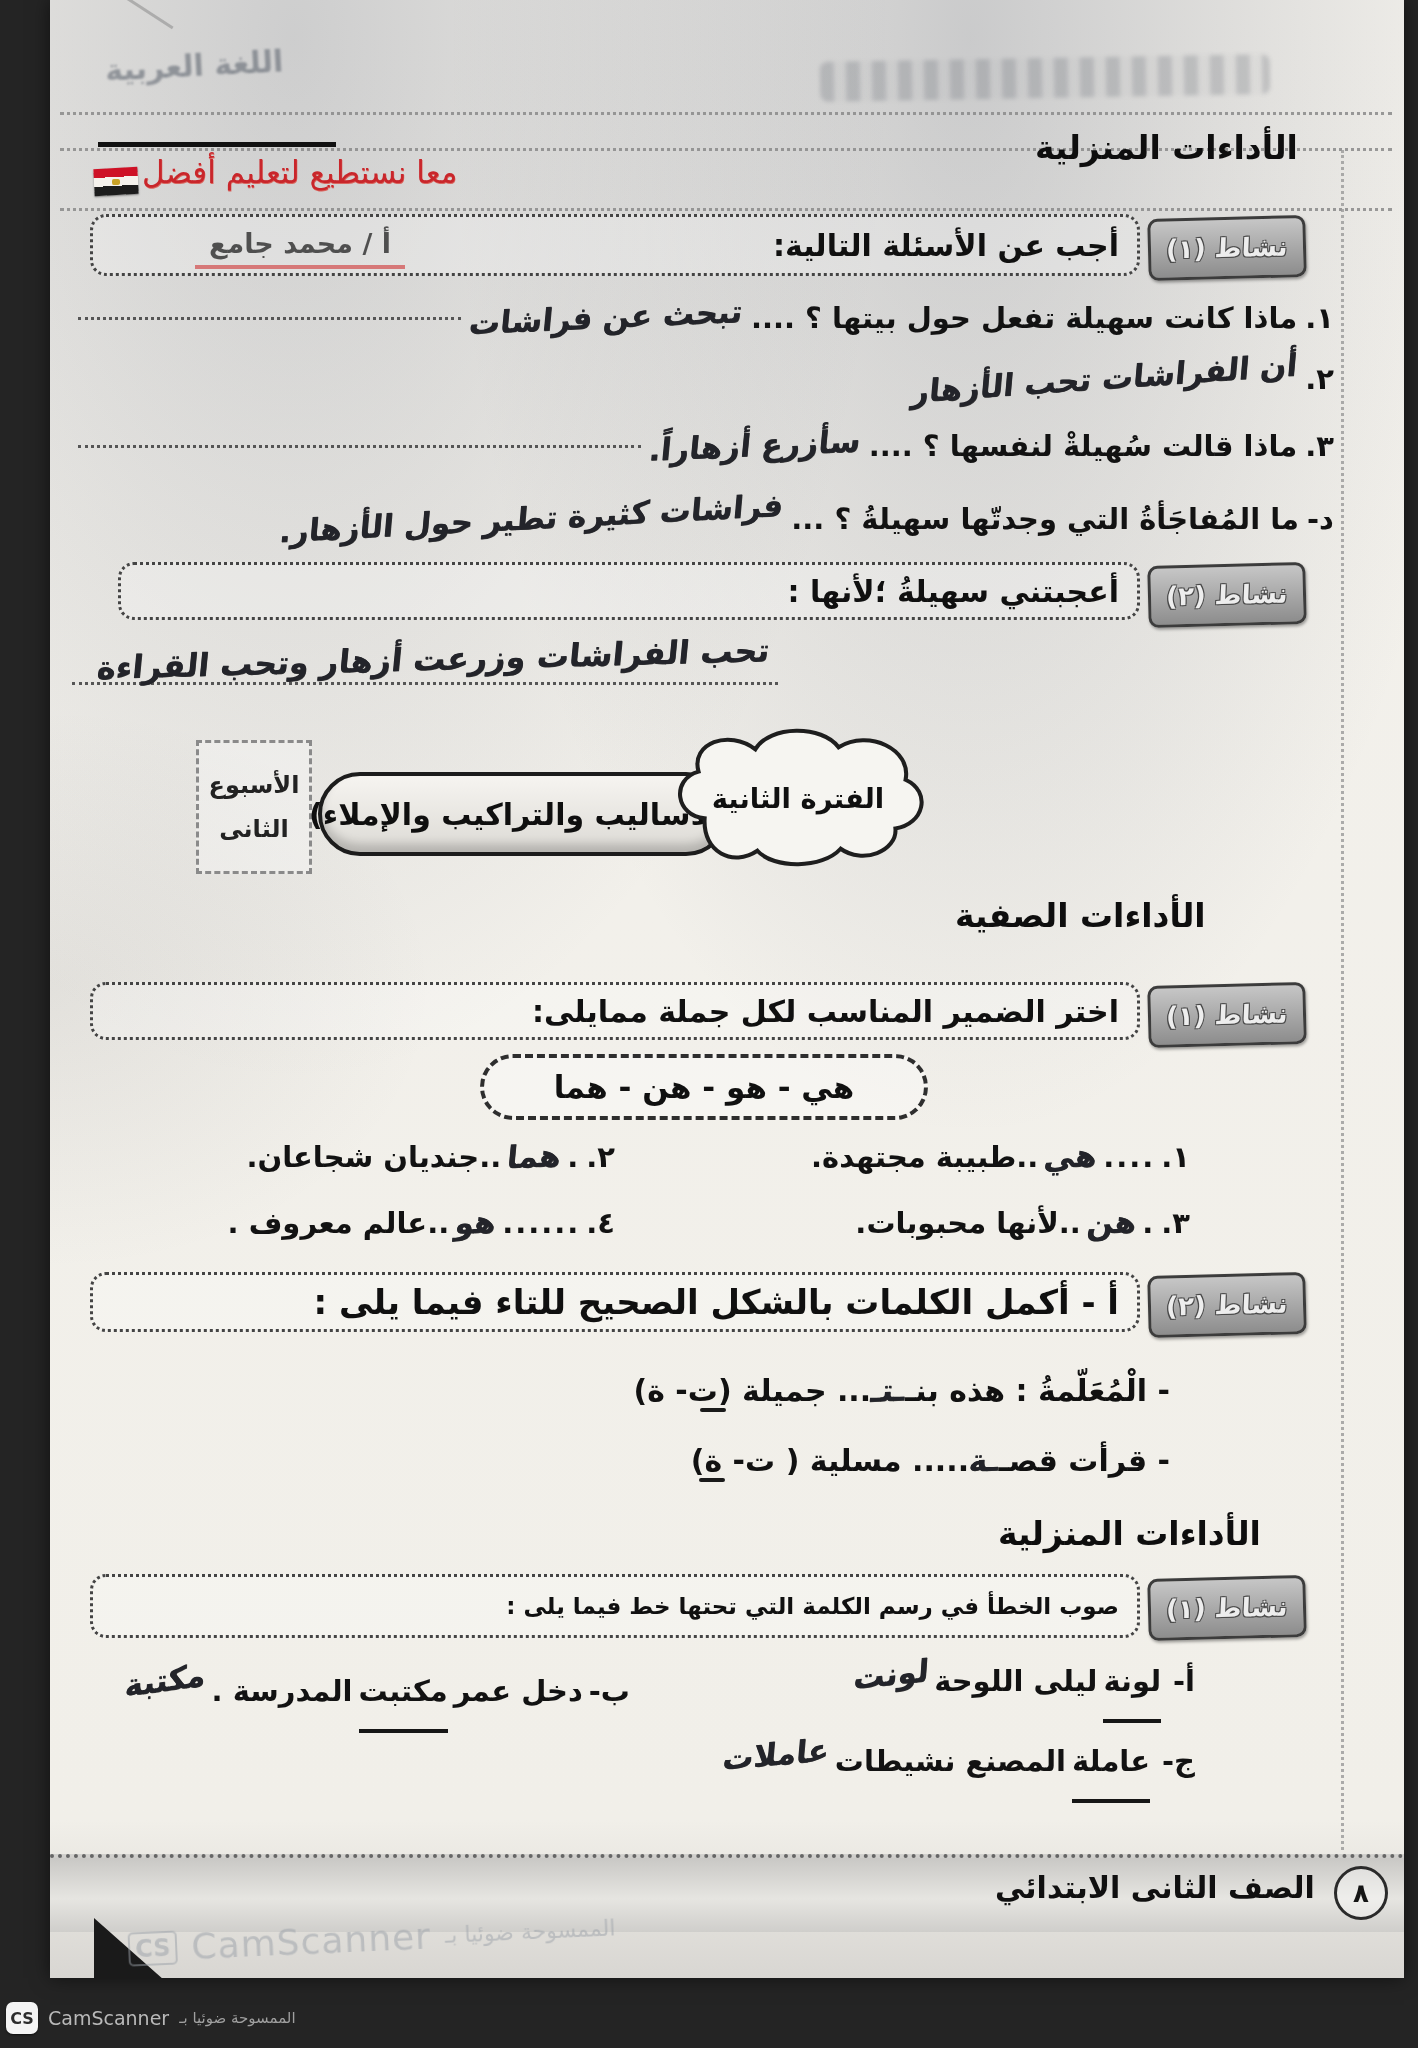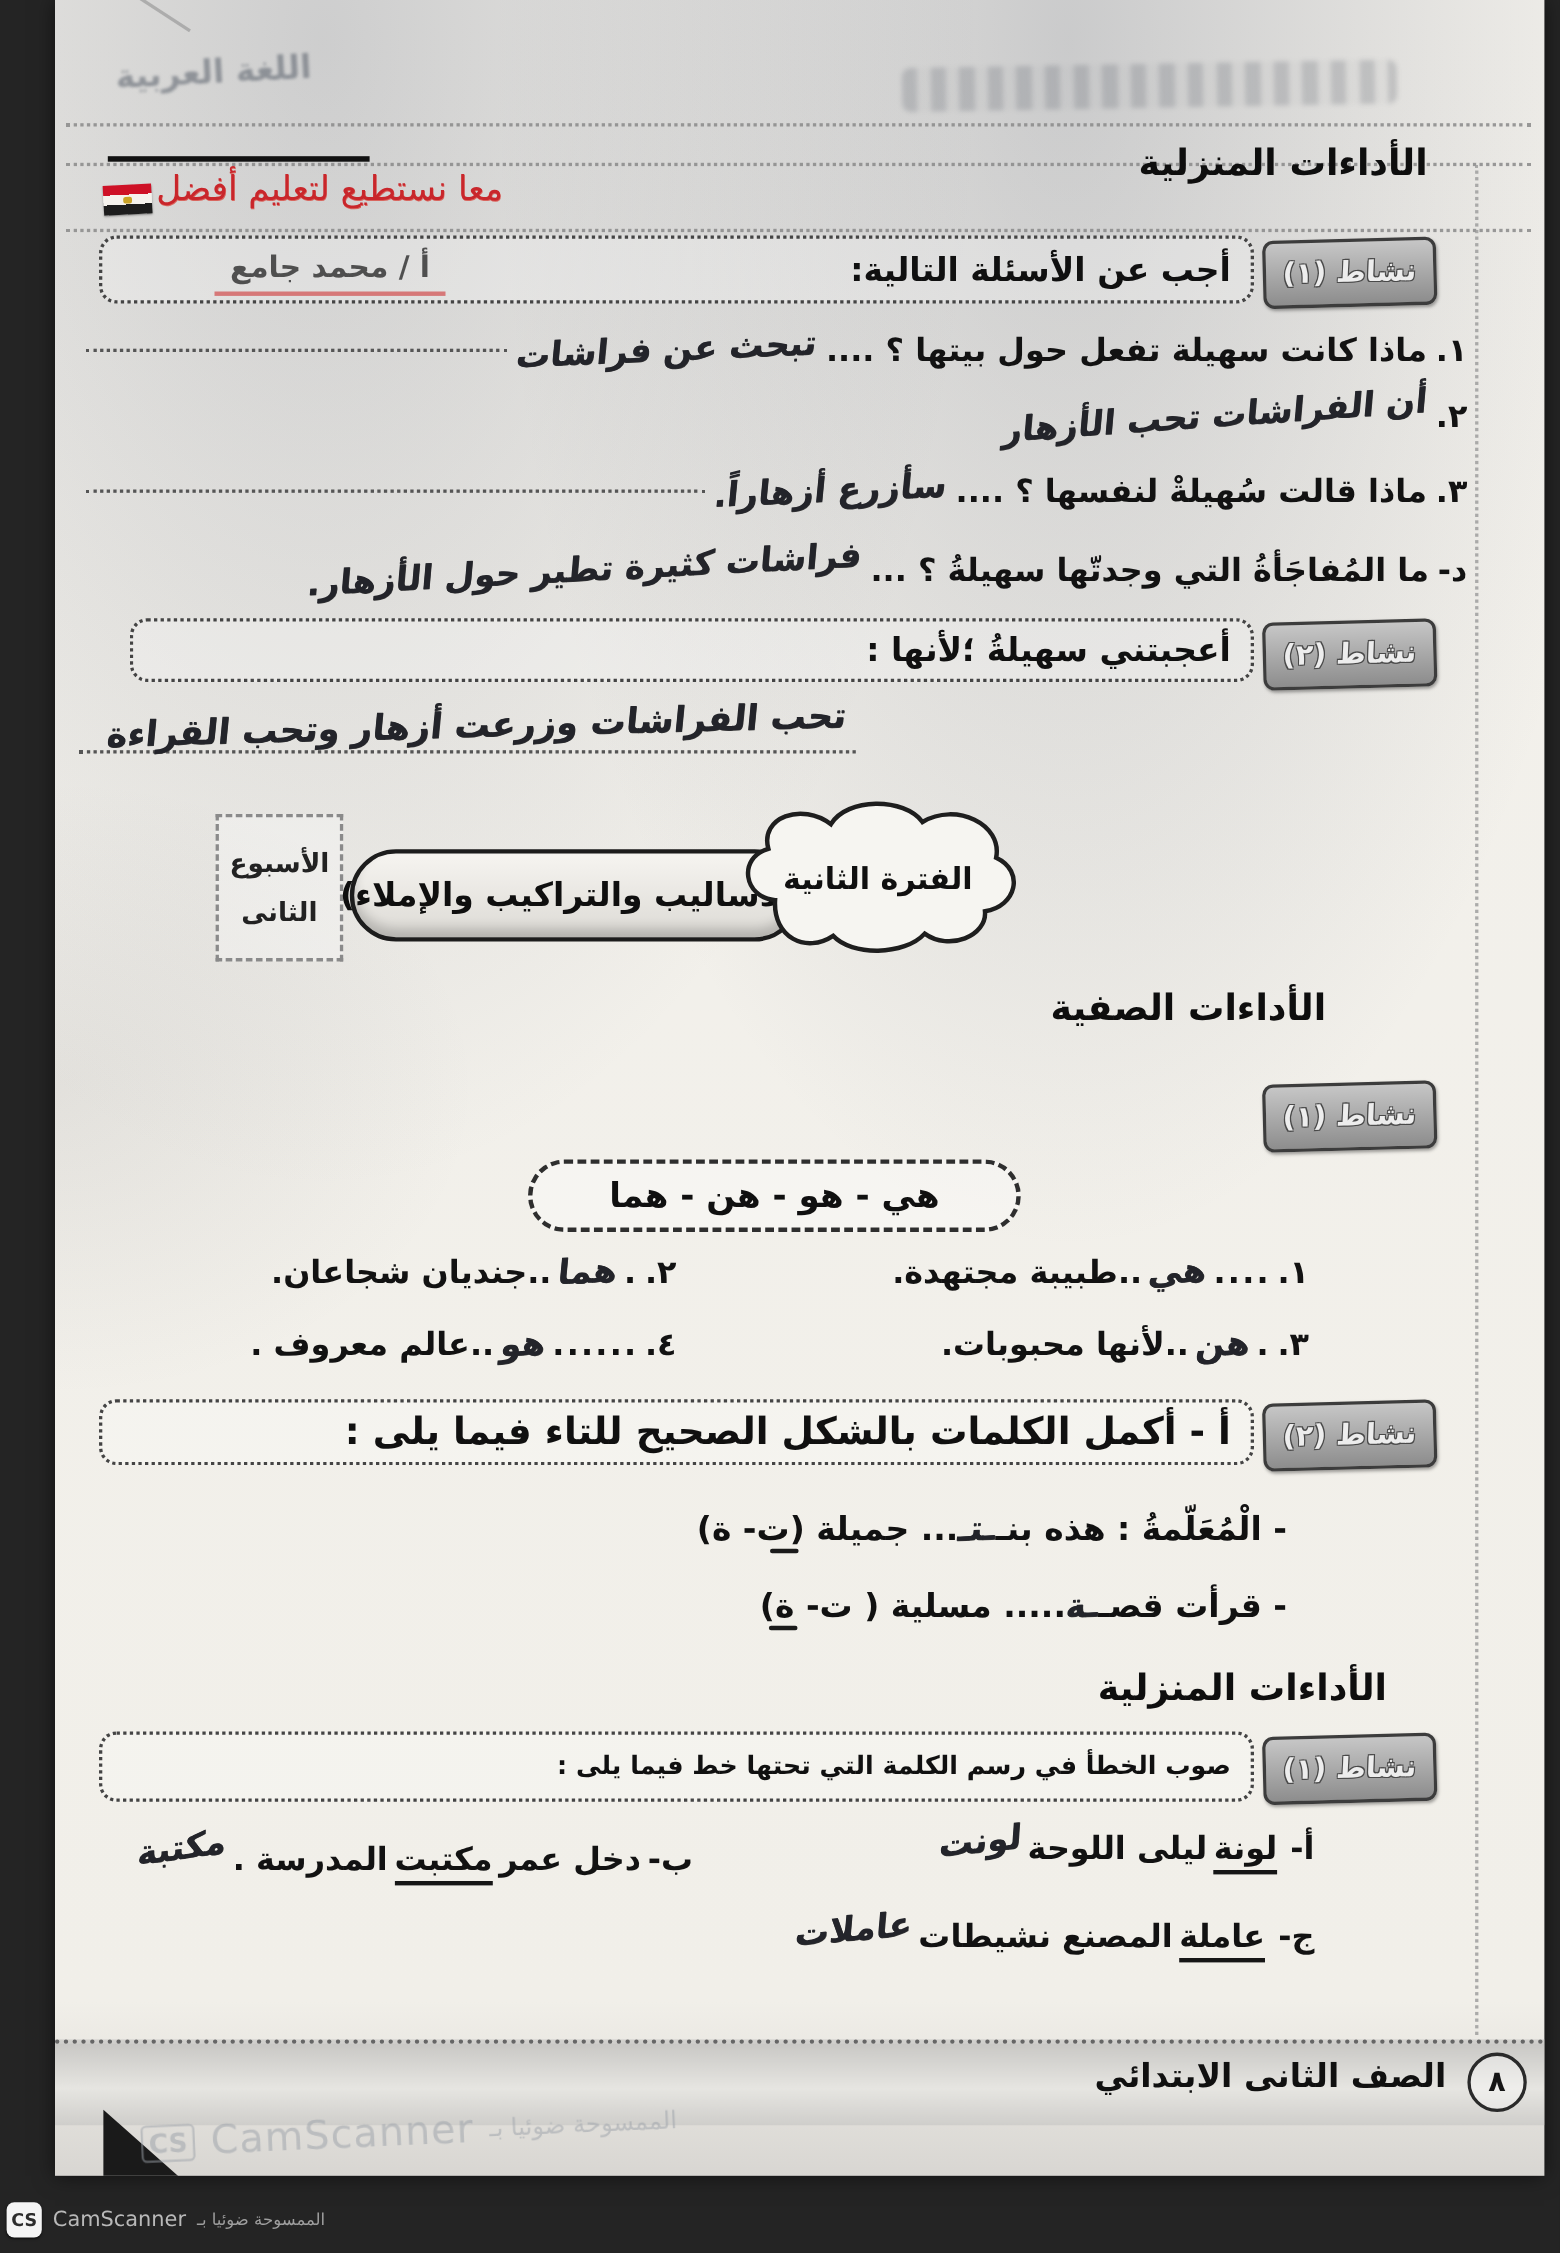--- a/index.html
+++ b/index.html
@@ -112,21 +112,21 @@
   .udot{letter-spacing:2px;}
   
   .fill-line{
     position:absolute;text-align:right;font-size:30px;font-weight:bold;color:#111;white-space:nowrap;
   }
   .choice{position:relative;display:inline-block;}
   .choice .mark{position:absolute;height:4px;background:#1a1a1a;bottom:-4px;border-radius:2px;}
   .mark-right{right:6px;width:26px;}
   .mark-left{left:8px;width:26px;}
   
-  .wrong{border-bottom:4px solid #161616;padding-bottom:3px;}
+  .wrong{border-bottom:4px solid #161616;padding-bottom:21px;}
   
   .footer-band{
     position:absolute;left:0;top:1854px;width:1354px;height:74px;
     background:linear-gradient(180deg,#c9c8c5,#e6e5e1 55%,#cfcecb);
     border-top:4px dotted #666;
   }
   .footer-grade{position:absolute;left:945px;top:1870px;font-size:30px;font-weight:bold;color:#101010;}
   .page-circle{
     position:absolute;left:1284px;top:1866px;width:48px;height:48px;border:3px solid #2a2a2a;
     border-radius:50%;display:flex;align-items:center;justify-content:center;
@@ -220,20 +220,23 @@
   <div class="pill" style="left:268px;top:772px;width:402px;height:76px;">
     <span>(الأساليب والتراكيب والإملاء)</span>
   </div>
   <svg class="cloud-svg" style="left:612px;top:720px;" width="272" height="156" viewBox="0 0 268 152">
     <path d="M42 96 C14 94 8 58 36 50 C28 22 66 8 92 28 C106 4 158 4 174 26 C204 8 246 28 240 58 C266 70 258 102 230 106 C232 128 198 142 176 126 C158 146 110 146 94 128 C70 144 40 130 42 96 Z" fill="#f6f5f1" stroke="#1e1e1e" stroke-width="4"></path>
     <text x="134" y="86" text-anchor="middle" font-size="27" font-weight="bold" fill="#101010">الفترة الثانية</text>
   </svg>
 
   <div class="sec-title abs" style="left:905px;top:896px;">الأداءات الصفية</div>
 
+  <div class="actbox" style="left:40px;top:982px;width:1050px;height:58px;">
+    <span class="prompt">اختر الضمير المناسب لكل جملة ممايلى:</span>
+  </div>
   <div class="badge" style="left:1098px;top:984px;">
     <span>نشاط (١)</span>
   </div>
   <div class="option-pill" style="left:430px;top:1054px;width:440px;height:58px;">
     <span>هي - هو - هن - هما</span>
   </div>
 
   <div class="item" style="left:585px;top:1138px;width:555px;">
     <span>١.</span>
     <span class="udot">....</span>

